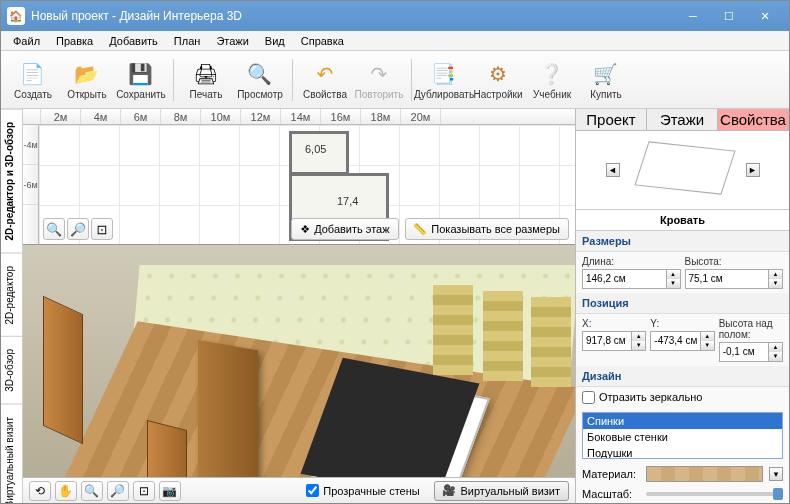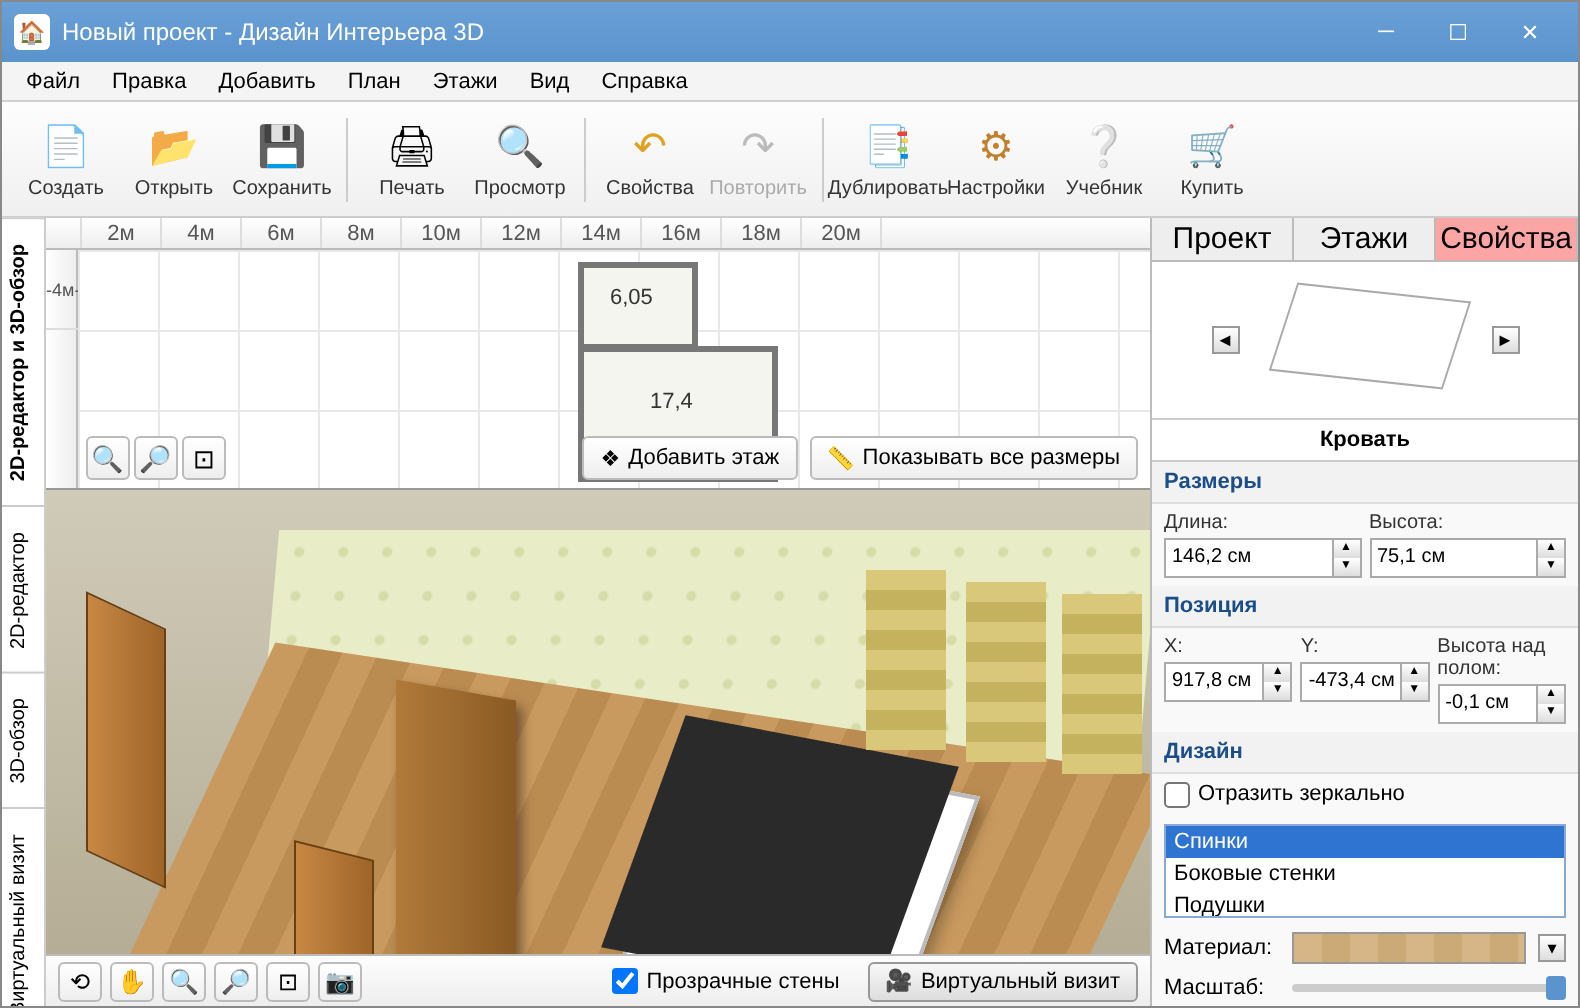--- a/index.html
+++ b/index.html
@@ -24,21 +24,21 @@
 
 
 .main { flex:1; display:flex; min-height:0; }
 .left-tabs { width: 22px; background:#f6f6f6; border-right:1px solid #ccc; display:flex; flex-direction:column; }
 .vtab { flex:0 0 auto; writing-mode: vertical-rl; transform: rotate(180deg); padding: 12px 3px; border-bottom:1px solid #ccc; text-align:center; background:#fff; cursor:default; font-size:10px;}
 
 .center { flex:1; display:flex; flex-direction:column; min-width:0; background:#fff; }
 .ruler-h { height:16px; background:linear-gradient(#fff,#eee); border-bottom:1px solid #bbb; display:flex; font-size:9px; color:#555; position:relative;}
 .ruler-h span{width:40px;text-align:center;border-right:1px solid #ddd;line-height:16px;}
 .plan-area { flex:0 0 120px; display:flex; border-bottom:1px solid #999; position:relative; background:#fafafa; }
-.ruler-v{width:16px;background:linear-gradient(90deg,#fff,#eee);border-right:1px solid #bbb;display:flex;flex-direction:row;}
+.ruler-v{width:16px;background:linear-gradient(90deg,#fff,#eee);border-right:1px solid #bbb;display:flex;flex-direction:column;}
 .ruler-v span{height:40px;font-size:9px;color:#555;border-bottom:1px solid #ddd;display:flex;align-items:center;justify-content:center;}
 .plan-canvas{flex:1;position:relative;background:
   linear-gradient(#e8e8e8 1px,transparent 1px) 0 0/40px 40px,
   linear-gradient(90deg,#e8e8e8 1px,transparent 1px) 0 0/40px 40px,
   #fff;}
 .room1{position:absolute;left:250px;top:6px;width:60px;height:44px;border:3px solid #777;background:#f5f5ef;}
 .room2{position:absolute;left:250px;top:48px;width:100px;height:68px;border:3px solid #777;background:#f5f5ef;}
 .roomlbl{position:absolute;font-size:11px;color:#333;}
 .zoom-bar{position:absolute;left:4px;bottom:4px;display:flex;gap:2px;}
 .zbtn{width:22px;height:22px;border:1px solid #bbb;background:linear-gradient(#fff,#eee);border-radius:3px;display:flex;align-items:center;justify-content:center;font-size:13px;}
@@ -183,21 +183,21 @@
     </div>
     <div class="plan-area">
       <div class="ruler-v">
         <span>-4м</span>
           <span>-6м</span>
       </div>
       <div class="plan-canvas">
         <div class="room1"></div>
         <div class="room2"></div>
         <div class="roomlbl" style="left:266px;top:18px">6,05</div>
-        <div class="roomlbl" style="left:286px;top:70px">17,4</div>
+        <div class="roomlbl" style="left:298px;top:70px">17,4</div>
         <div class="zoom-bar">
           <div class="zbtn">🔍</div>
           <div class="zbtn">🔎</div>
           <div class="zbtn">⊡</div>
         </div>
         <div class="plan-btns">
           <div class="pbtn">
               <span>❖</span>
               <span>Добавить этаж</span>
             </div>

